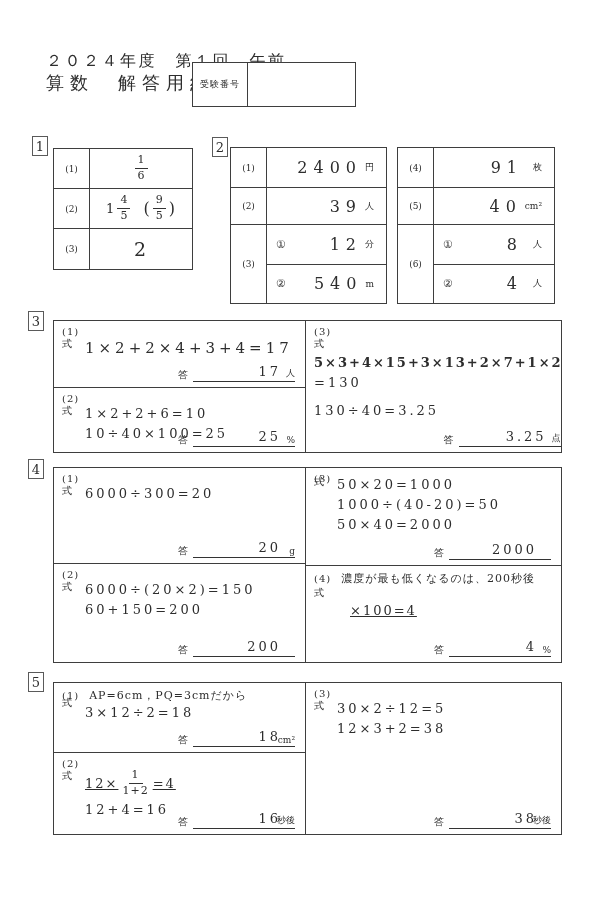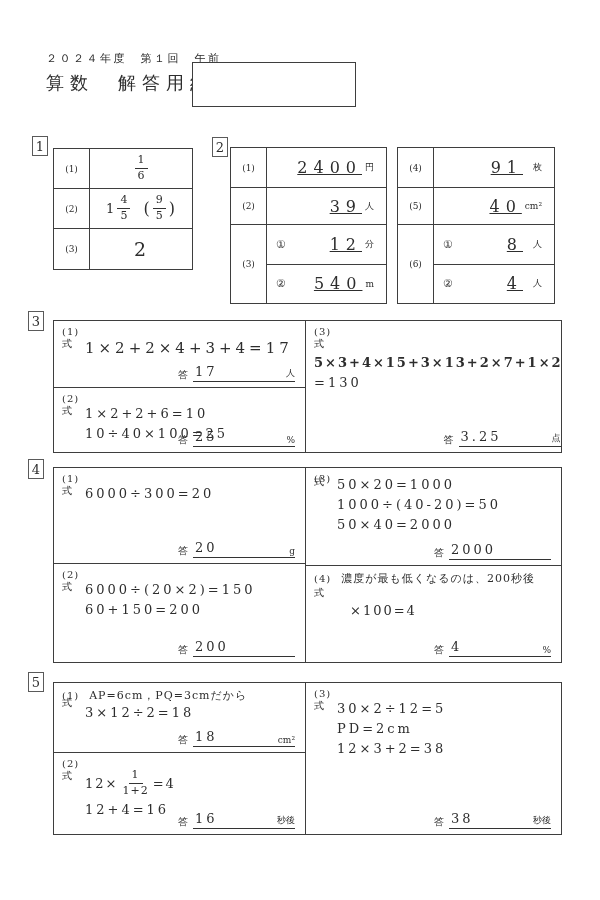--- a/index.html
+++ b/index.html
@@ -5,41 +5,41 @@
   * { margin:0; padding:0; box-sizing:border-box; }
   html,body { background:#ffffff; }
   body {
     width:600px; height:900px;
     font-family:"DejaVu Serif","Liberation Serif",serif;
     color:#2d2d2d;
   }
   .page { position:relative; width:600px; height:900px; background:#fff; overflow:hidden; }
 
   
-  .hdr-edition { position:absolute; left:46px; top:51px; font-size:11px; letter-spacing:2.5px; }
+  .hdr-edition { position:absolute; left:46px; top:51px; font-size:16px; letter-spacing:2.5px; }
   .hdr-title   { position:absolute; left:46px; top:71px; font-size:18px; letter-spacing:6px; }
   .exam-box    { position:absolute; left:192px; top:62px; width:164px; height:45px;
                  border:1.5px solid #3e3e3e; display:flex; background:#fff; }
   .exam-label  { width:55px; border-right:1.5px solid #3e3e3e; display:flex;
                  align-items:center; justify-content:center; font-size:9px; letter-spacing:1px; }
   .exam-value  { flex:1; }
 
   
   .badge { position:absolute; width:16px; height:20px; border:1.3px solid #5a5a5a;
            display:flex; align-items:center; justify-content:center; font-size:13px; background:#fff; }
 
   
   .anst { position:absolute; border:1.6px solid #3e3e3e; background:#fff; }
   .anst .row { display:flex; border-bottom:1.6px solid #3e3e3e; }
   .anst .row:last-child { border-bottom:none; }
   .anst .lab { width:36px; flex:none; border-right:1.6px solid #3e3e3e;
                display:flex; align-items:center; justify-content:center; font-size:9px; }
   .anst .val { flex:1; display:flex; align-items:center; justify-content:flex-end;
                padding-right:12px; }
-  .num  { font-size:16px; letter-spacing:6px;text-decoration:underline; }
+  .num  { font-size:16px; letter-spacing:6px; }
   .unit { font-size:9px; margin-left:3px; letter-spacing:0; }
   .subwrap { flex:1; display:flex; flex-direction:column; }
   .subrow { flex:1; display:flex; align-items:center; justify-content:flex-end;
             padding-right:12px; position:relative; }
   .subrow + .subrow { border-top:1.6px solid #3e3e3e; }
   .mark { position:absolute; left:9px; font-size:11px; }
 
   
   .t1 .val { justify-content:center; padding-right:0; }
   .bigval { font-size:19px; letter-spacing:2px; }
@@ -68,38 +68,39 @@
   .lines { flex:1; }
   .fline { font-size:13px; letter-spacing:3px; white-space:nowrap; line-height:1.55; }
   .fline.big { font-size:15px; letter-spacing:4px; }
   .fline.jp { font-size:12px; letter-spacing:1px; }
   .gap { height:8px; }
 
   .ansrow { position:absolute; right:10px; bottom:5px; display:flex;
             align-items:flex-end; gap:5px; }
   .anslabel { font-size:10px; }
   .ansline { display:inline-block; width:102px; border-bottom:1.3px solid #333;
-             text-align:left; position:relative; padding:0 14px 1px 2px; }
+             text-align:right; position:relative; padding:0 14px 1px 2px; }
   .ansval { font-size:13px; letter-spacing:3px; }
   .ansunit { position:absolute; right:0; bottom:1px; font-size:9px; letter-spacing:0; }
 
   
   .fracline { display:flex; align-items:center; white-space:nowrap; }
   .fracline .frac { font-size:12px; letter-spacing:2px; margin:0 4px; }
-  .fracline .fx { font-size:13px; letter-spacing:2px; }
+  .fracline .fx { font-size:13px; letter-spacing:2px;text-decoration:underline; }
   .s5frac .frac { font-size:11px; letter-spacing:1px; }
 </style>
 </head>
 <body>
 
 <div class="page">
 
   <div class="hdr-edition">２０２４年度　第１回　午前</div>
   <div class="hdr-title">算数　解答用紙</div>
   <div class="exam-box">
+    <div class="exam-label">受験番号</div>
     <div class="exam-value"></div>
   </div>
 
   <div class="badge" style="left:32px; top:136px;">1</div>
   <div class="anst t1" style="left:53px; top:148px; width:140px;">
     <div class="row" style="height:40px;">
       <div class="lab">(1)</div>
       <div class="val">
         <span class="frac" style="font-size:11px;">
           <span class="fn">1</span>
@@ -241,20 +242,21 @@
       <div class="cell" style="flex:1;">
         <div class="row0">
             <span class="plabel">(3)</span>
           </div>
         <div class="rowm stack">
           <span class="shiki">式</span>
           <div class="lines">
             <div class="fline" style="letter-spacing:2px;font-weight:bold;">5×3+4×15+3×13+2×7+1×2</div>
             <div class="fline">=130</div>
             <div class="gap"></div>
+            <div class="fline">130÷40=3.25</div>
           </div>
         </div>
         <div class="ansrow">
           <span class="anslabel">答</span>
           <span class="ansline"><span class="ansval">3.25</span>
             <span class="ansunit">点</span></span>
         </div>
       </div>
     </div>
   </div>
@@ -382,21 +384,20 @@
     </div>
     <div class="rcol">
       <div class="cell" style="flex:1;">
         <div class="row0">
             <span class="plabel">(3)</span>
           </div>
         <div class="rowm">
           <span class="shiki">式</span>
           <div class="lines">
             <div class="fline">30×2÷12=5</div>
-            <div class="fline">PD=2cm</div>
             <div class="fline">12×3+2=38</div>
           </div>
         </div>
         <div class="ansrow">
           <span class="anslabel">答</span>
           <span class="ansline"><span class="ansval">38</span>
             <span class="ansunit">秒後</span></span>
         </div>
       </div>
     </div>

